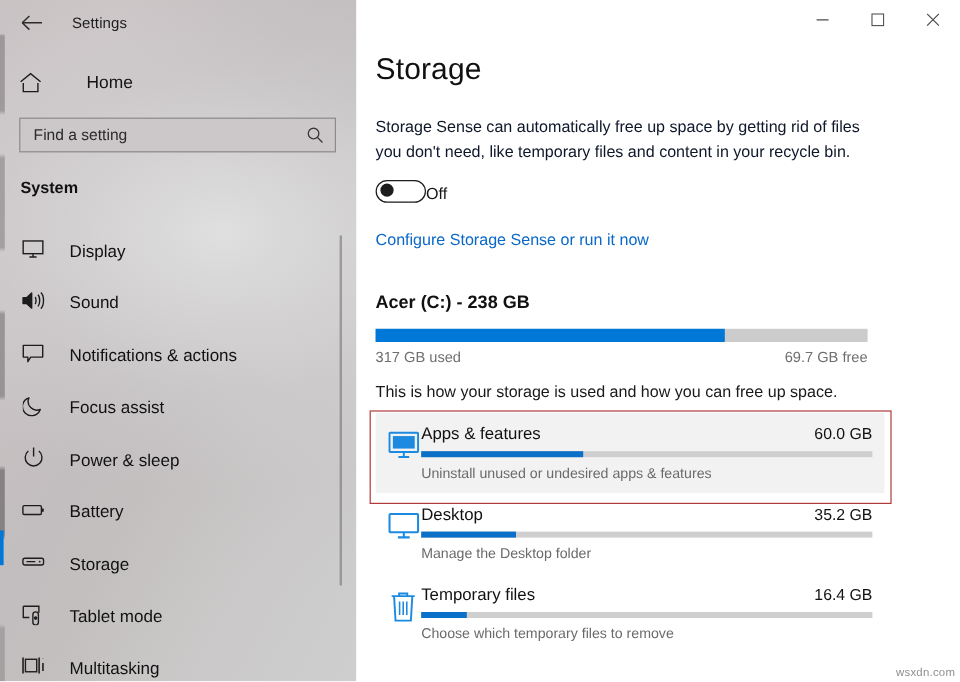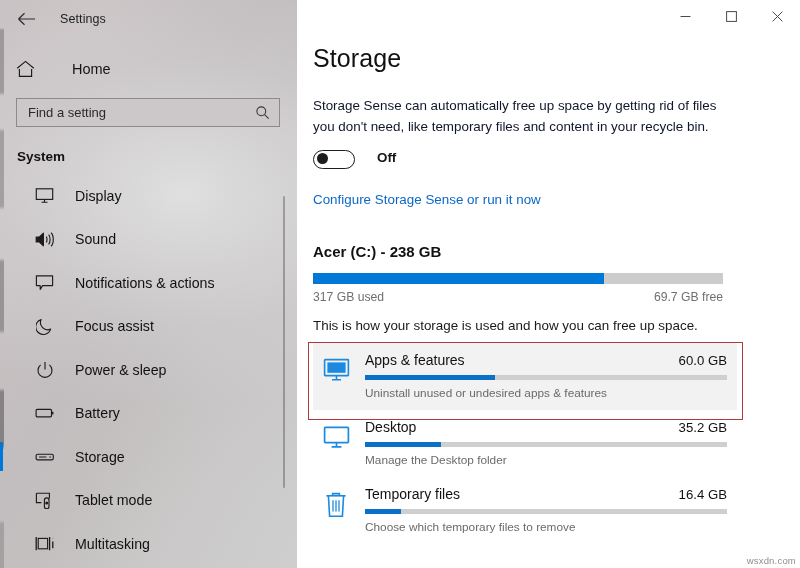--- a/index.html
+++ b/index.html
@@ -138,23 +138,23 @@
     color: #121212;
   }
 
   .nav-list {
     margin-top: 10px;
     position: relative;
   }
   .nav-item {
     position: relative;
     display: flex;
-    align-items: center;
+    align-items: flex-end;
     height: 43.5px;
-    padding-left: 34px;
+    padding-left: 17px;
     gap: 20px;
   }
   .nav-item.selected::before {
     content: "";
     position: absolute;
     left: 0; top: 7px;
     width: 3px; height: 29px;
     background: #0078d7;
   }
   .nav-ico {
@@ -216,23 +216,22 @@
     margin-top: 22px;
     font-size: 13.4px;
     line-height: 21px;
     color: #0f172a;
     max-width: 410px;
   }
 
   .toggle-row {
     margin-top: 13px;
     display: flex;
-    align-items: flex-start;
-    gap: 22px;
-    font-weight: bold;
+    align-items: flex-end;
+    gap: 0;
   }
   .toggle {
     width: 42px; height: 19px;
     border: 1.6px solid #1d1d1d;
     border-radius: 10px;
     background: transparent;
     position: relative;
   }
   .toggle .knob {
     position: absolute;
@@ -291,21 +290,21 @@
 
   .cat-list {
     margin-top: 10px;
     width: 424px;
   }
 
   .cat-row {
     position: relative;
     display: flex;
     padding: 9px 10px 10px 8px;
-    gap: 14px;
+    gap: 0;
   }
   .cat-row.highlighted {
     background: #f2f2f2;
   }
   .cat-ico {
     width: 30px; height: 30px;
     flex: 0 0 30px;
     margin-top: 6px;
     display: flex; align-items: flex-start; justify-content: center;
     color: #1b8ae0;

